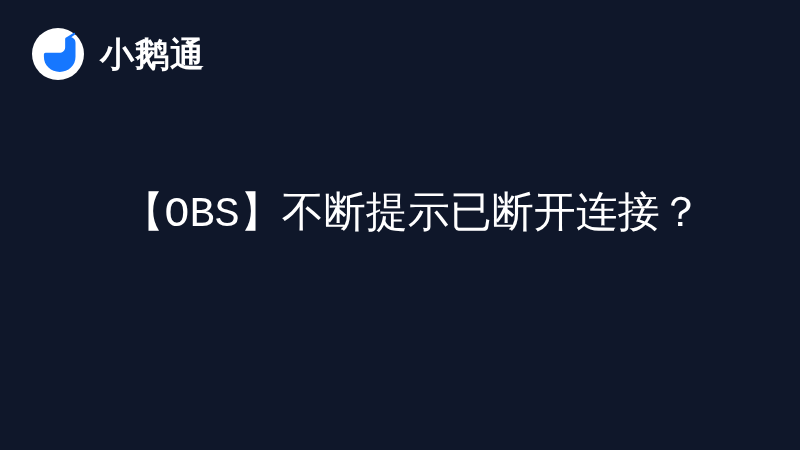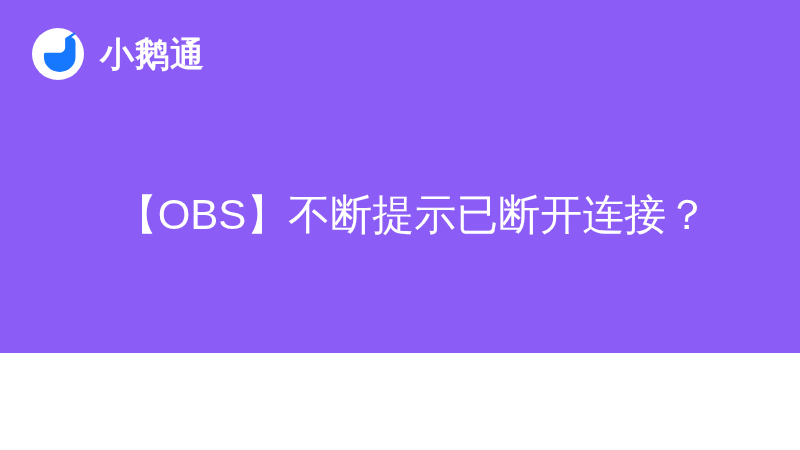--- a/index.html
+++ b/index.html
@@ -9,22 +9,22 @@
   body {
     width: 800px;
     height: 450px;
     overflow: hidden;
     font-family: "Liberation Sans", sans-serif;
   }
 
   .banner {
     position: relative;
     width: 800px;
-    height: 353px;
-    background: #8b5cf6;
+    height: 450px;
+    background: #0f172a;
     box-sizing: border-box;
   }
 
   
   .brand-lockup {
     position: absolute;
     left: 32px;
     top: 28px;
     display: flex;
     align-items: center;
@@ -57,21 +57,21 @@
     top: 178px;
     height: 74px;
     display: flex;
     align-items: center;
     justify-content: center;
     padding-left: 24px;
   }
 
   .headline {
     color: #FFFFFF;
-    font-family: Liberation Sans, sans-serif;
+    font-family: Liberation Mono, monospace;
     font-size: 42px;
     font-weight: 400;
     line-height: 1.15;
     letter-spacing: 0px;
     white-space: nowrap;
     text-align: center;
   }
 </style>
 </head>
 <body>

